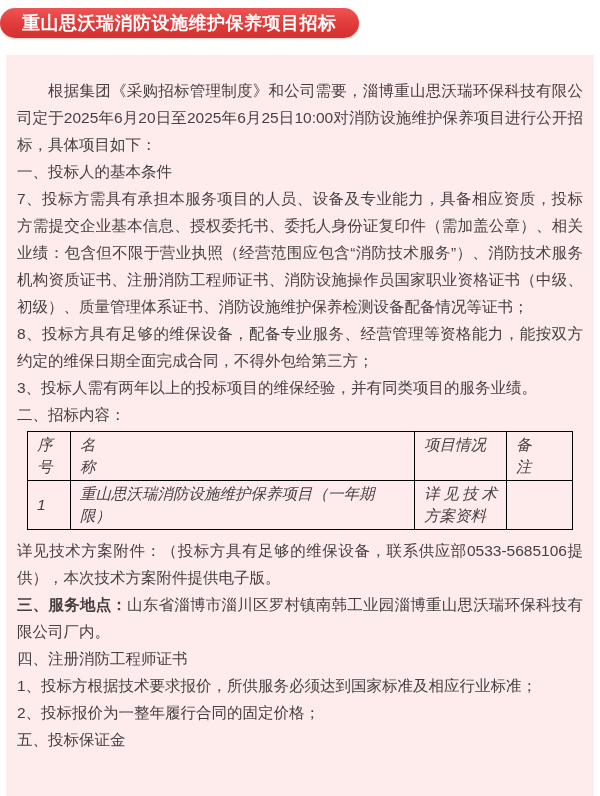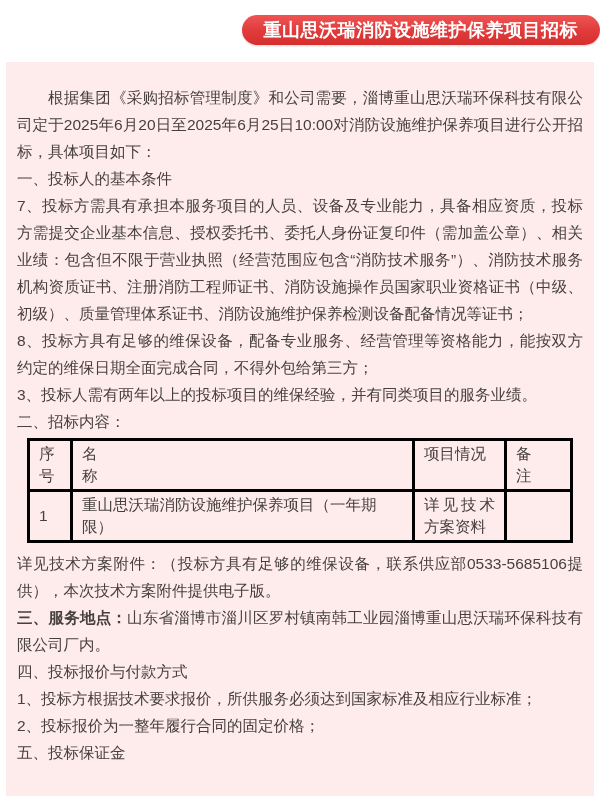--- a/index.html
+++ b/index.html
@@ -5,22 +5,22 @@
   html, body {
     margin: 0;
     padding: 0;
     width: 600px;
     height: 796px;
     overflow: hidden;
     background: #ffffff;
     font-family: "Liberation Sans", "DejaVu Sans", sans-serif;
   }
   .banner-wrap {
-    padding-top: 15px;
-    text-align: right;
+    padding-top: 8px;
+    text-align: left;
   }
   .banner {
     display: inline-block;
     background: linear-gradient(180deg, #ef5454 0%, #e03a3a 55%, #d62f2f 100%);
     color: #ffffff;
     font-size: 18px;
     font-weight: bold;
     letter-spacing: 0.5px;
     line-height: 20px;
     padding: 5px 22px;
@@ -44,24 +44,25 @@
   .inline-heading { font-weight: bold; }
   table.tender {
     border-collapse: collapse;
     table-layout: fixed;
     width: calc(100% - 20px);
     margin: 3px 10px 7px 10px;
     line-height: 22px;
     text-align: left;
   }
   table.tender th, table.tender td {
-    border: 3px solid #000000;
+    border: 1px solid #000000;
     padding: 2px 9px;
     font-weight: normal;
     overflow: hidden;
+    font-style: italic;
   }
   table.tender th {
     vertical-align: top;
     white-space: pre-line;
     text-align: left;
   }
   table.tender td {
     vertical-align: middle;
     height: 44px;
   }
@@ -116,20 +117,20 @@
           <td class="cell-status">详见技术方案资料</td>
           <td></td>
         </tr>
       </tbody>
     </table>
 
     <p>详见技术方案附件：（投标方具有足够的维保设备，联系供应部0533-5685106提供），本次技术方案附件提供电子版。</p>
 
     <p><span class="inline-heading">三、服务地点：</span><span>山东省淄博市淄川区罗村镇南韩工业园淄博重山思沃瑞环保科技有限公司厂内。</span></p>
 
-    <p class="heading">四、投标报价与付款方式</p>
+    <p class="heading">四、注册消防工程师证书</p>
     <p>1、投标方根据技术要求报价，所供服务必须达到国家标准及相应行业标准；</p>
     <p>2、投标报价为一整年履行合同的固定价格；</p>
 
     <p class="heading">五、投标保证金</p>
 
   </div>
 </div>
 
 </body></html>

